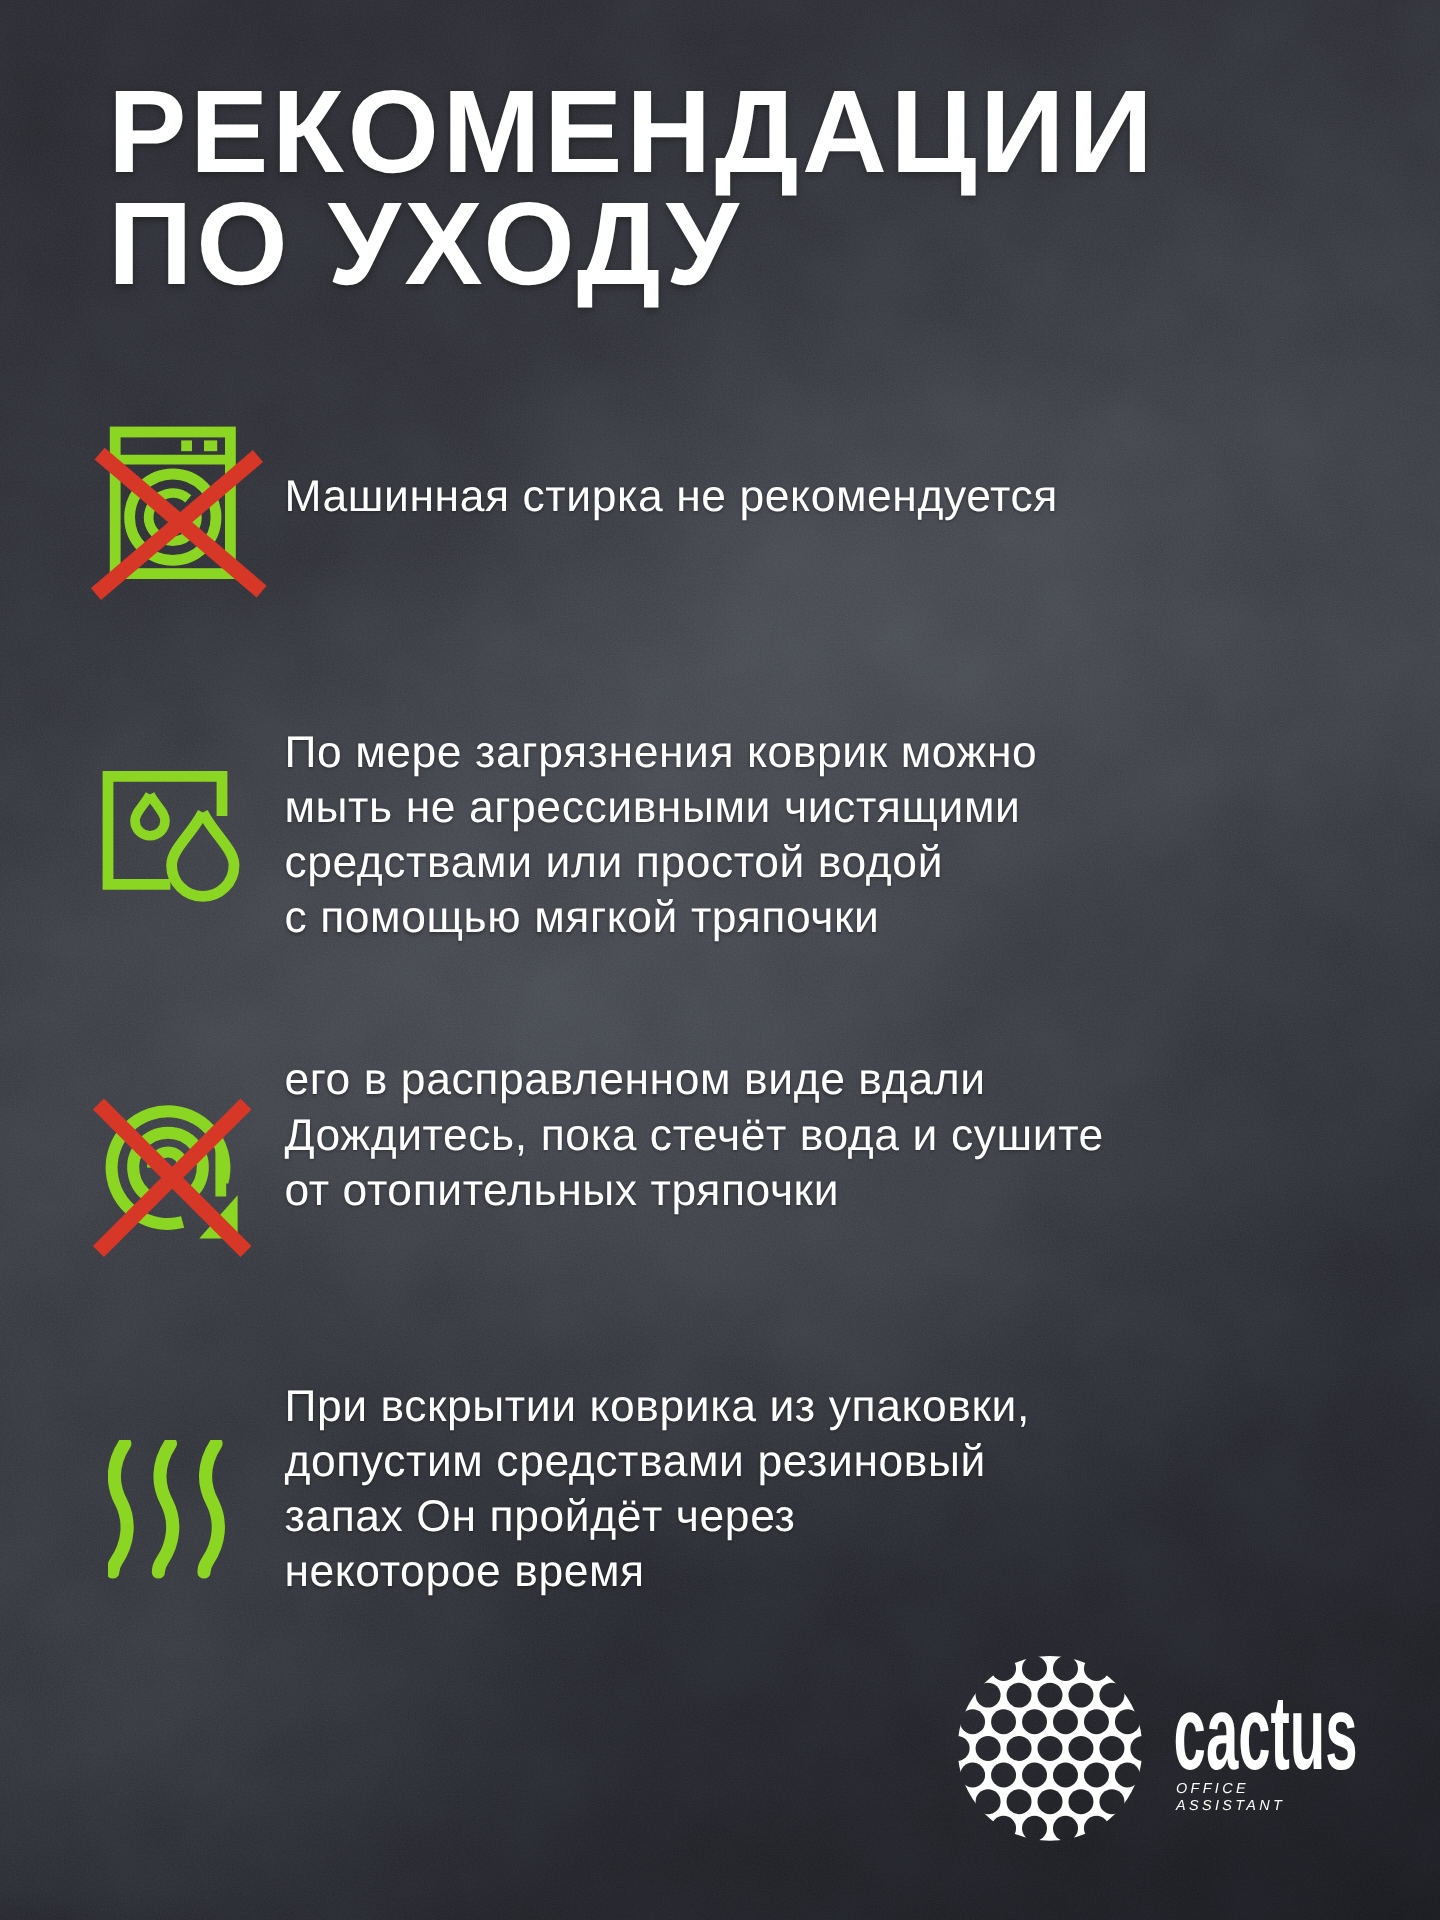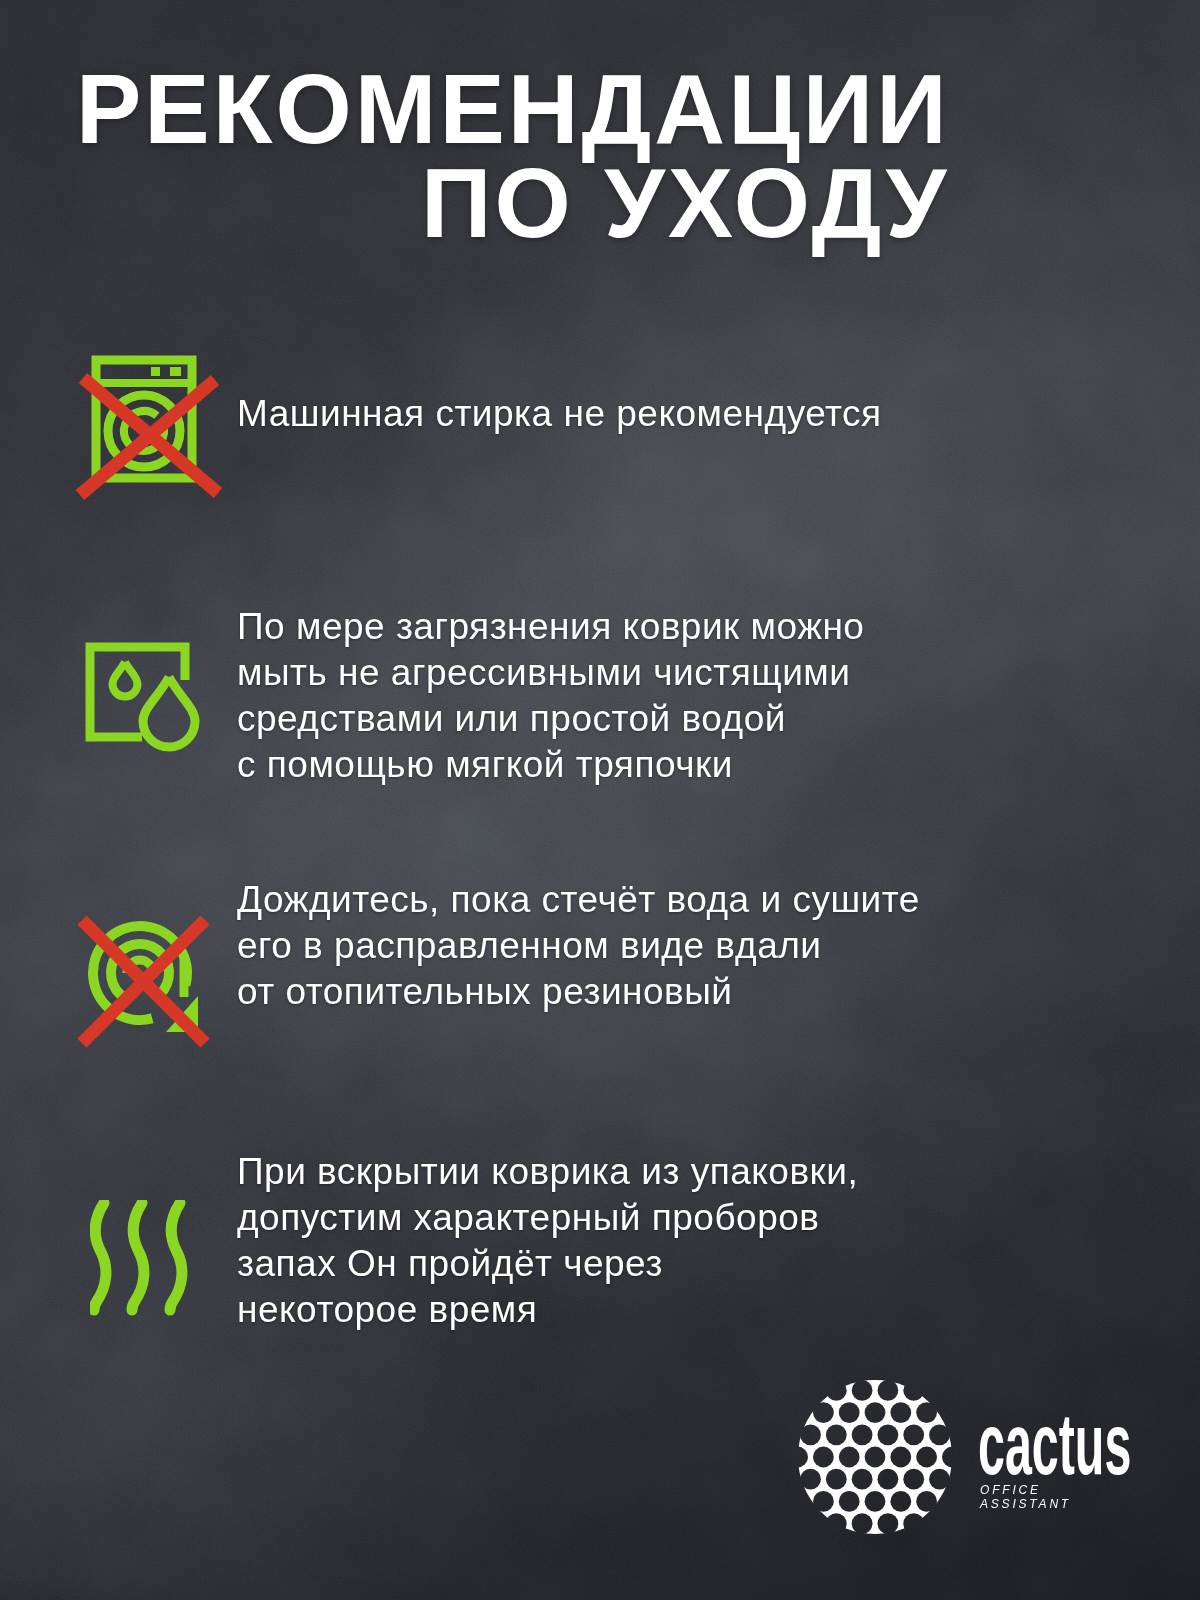--- a/index.html
+++ b/index.html
@@ -13,24 +13,23 @@
       radial-gradient(760px 500px at 56% 64%, rgba(148,154,166,0.12), transparent 60%),
       radial-gradient(620px 420px at 12% 88%, rgba(150,156,168,0.10), transparent 60%),
       linear-gradient(160deg, #232428 0%, #2b2c31 30%, #34363b 50%, #24252a 72%, #151619 100%);
   }
   .texture{position:absolute;inset:0;z-index:1;mix-blend-mode:soft-light;pointer-events:none;}
   .vignette{position:absolute;inset:0;z-index:2;pointer-events:none;
     background:radial-gradient(140% 120% at 50% 45%, transparent 55%, rgba(0,0,0,0.55) 100%);}
   .content{position:absolute;inset:0;z-index:3;}
 
   .title{
-    position:absolute;left:76px;top:62px;color:#ffffff;
+    position:absolute;left:90px;top:62px;color:#ffffff;
     font-size:98px;font-weight:bold;line-height:94px;letter-spacing:3px;
     text-shadow:0 2px 6px rgba(0,0,0,0.35);
-    text-align:right;
   }
   .care-row{position:absolute;left:0;top:0;}
   .care-text{
     position:absolute;left:237px;color:#ffffff;
     font-size:37px;line-height:46px;letter-spacing:0.5px;font-weight:400;
     white-space:nowrap;text-shadow:0 1px 3px rgba(0,0,0,0.4);
   }
   .icon{position:absolute;}
   .g-stroke{stroke:var(--accent-green);fill:none;}
   .g-fill{fill:var(--accent-green);}
@@ -106,37 +105,37 @@
     <svg class="icon" style="left:72px;top:895px" width="145" height="158" viewBox="0 0 145 158">
       <path class="g-stroke" d="M113.4,90.2 A47,47 0 1 0 80.2,123.4" stroke-width="10"></path>
       <path class="g-stroke" d="M82.5,103.1 A29,29 0 1 0 53.5,103.1" stroke-width="10"></path>
       <path class="g-stroke" d="M81,78 A13,13 0 0 0 55,78" stroke-width="9"></path>
       <path class="g-stroke" d="M112,62 L112,102" stroke-width="9"></path>
       <polygon class="g-fill" points="94,137 126,137 126,101"></polygon>
       <line class="r-stroke" x1="10" y1="25" x2="133" y2="148" stroke-width="13"></line>
       <line class="r-stroke" x1="133" y1="25" x2="10" y2="148" stroke-width="13"></line>
     </svg>
     <div class="care-text" style="top:877px">
+      <div>его в расправленном виде вдали</div>
       <div>Дождитесь, пока стечёт вода и сушите</div>
-      <div>его в расправленном виде вдали</div>
-      <div>от отопительных резиновый</div>
+      <div>от отопительных тряпочки</div>
     </div>
   </div>
 
   <div class="care-row">
     <svg class="icon" style="left:90px;top:1200px" width="110" height="120" viewBox="0 0 110 120">
       <g class="g-stroke" stroke-width="11" stroke-linecap="round" fill="none">
         <path d="M14,3 C3,20 3,37 11,52 C19,68 17,86 7,101 C5,104 4,107 4,110"></path>
         <path d="M52,3 C41,20 41,37 49,52 C57,68 55,86 45,101 C43,104 42,107 42,110"></path>
         <path d="M90,3 C79,20 79,37 87,52 C95,68 93,86 83,101 C81,104 80,107 80,110"></path>
       </g>
     </svg>
     <div class="care-text" style="top:1149px">
       <div>При вскрытии коврика из упаковки,</div>
-      <div>допустим характерный проборов</div>
+      <div>допустим средствами резиновый</div>
       <div>запах Он пройдёт через</div>
       <div>некоторое время</div>
     </div>
   </div>
 
   <div class="logo-wrap">
     <svg class="logo-dots" width="190" height="180" viewBox="0 0 190 180">
       <mask id="logoMask">
         <circle cx="93" cy="89" r="77" fill="white"></circle>
         <g id="logo-holes" fill="black">

